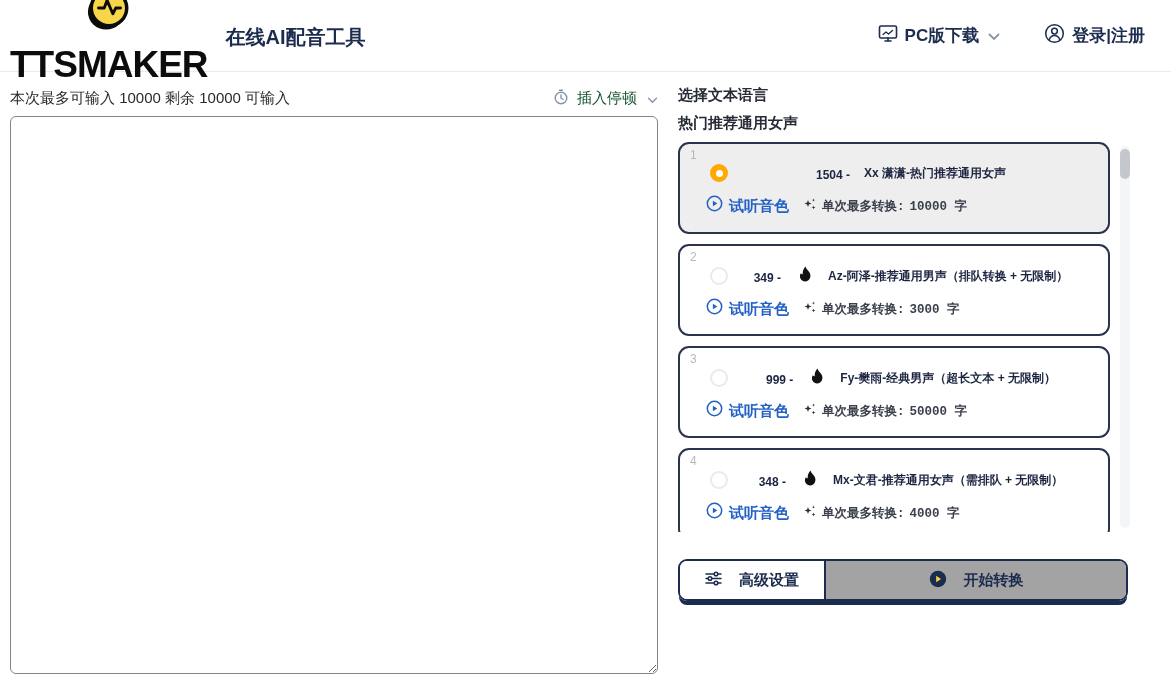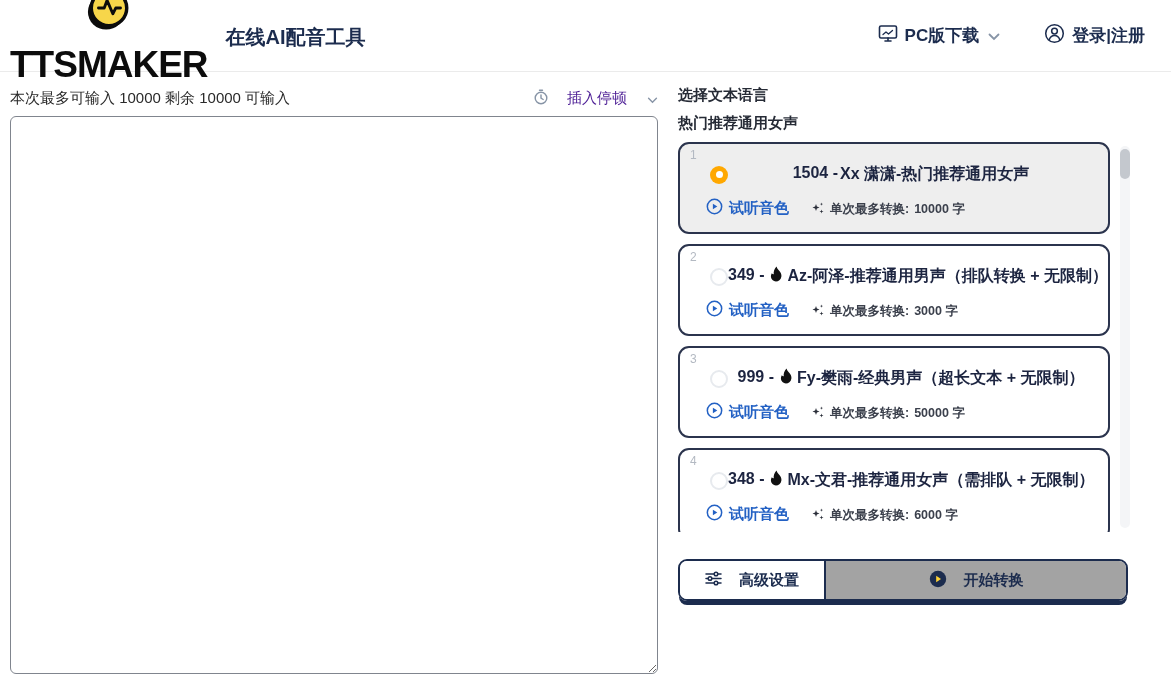--- a/index.html
+++ b/index.html
@@ -18,21 +18,21 @@
   .chev { margin-left:2px; }
 
   
   .main { display:flex; gap:20px; padding:14px 0 0 10px; }
   .left-col { width:648px; }
   .right-col { width:452px; }
 
   
   .label-row { display:flex; justify-content:space-between; align-items:center; height:24px; margin-bottom:6px; }
   .counter { font-size:15px; color:#2a2a2a; }
-  .insert-pause { display:flex; align-items:center; gap:18px; font-size:15px; color:#4c1d95; cursor:pointer; }
+  .insert-pause { display:flex; align-items:center; gap:8px; font-size:15px; color:#14532d; cursor:pointer; }
   .text-area { width:648px; height:558px; border:1px solid #80858e; border-radius:6px;
     resize:both; font-size:15px; padding:10px; font-family:"Liberation Sans","DejaVu Sans",sans-serif; outline:none; }
 
   
   .section-label { font-size:15px; font-weight:600; color:#262b36; margin-bottom:9px; }
   .select-box { width:450px; height:48px; border:2px solid #1c2c4e; border-radius:9px;
     background:#fff; display:flex; align-items:center; padding:0 18px;
     box-shadow:0 5px 0 -1px #1c2c4e; margin-bottom:20px; cursor:pointer; }
   .select-box .sel-text { font-size:15px; font-weight:bold; color:#1c2c4e; flex:1; }
 
@@ -45,24 +45,24 @@
   .voice-card { position:relative; width:432px; border:2px solid #2b344d; border-radius:11px;
     background:#fff; height:92px; margin-bottom:10px; padding:20px 14px 0 14px; cursor:pointer; }
   .voice-card.selected { background:#eeeeee; }
   .card-index { position:absolute; top:4px; left:10px; font-size:12px; color:#b3b9c2; }
   .title-row { display:flex; align-items:center; }
   .radio { width:18px; height:18px; border-radius:50%; background:#fff;
     border:2px solid #e7eaee; margin-left:16px; flex:none; position:relative; cursor:pointer; }
   .radio.checked { border:none; background:#ffa800; }
   .radio.checked::after { content:""; position:absolute; left:5.5px; top:5.5px; width:7px; height:7px;
     border-radius:50%; background:#fff; }
-  .voice-title { flex:1; text-align:center; font-size:16px; font-weight:bold; color:#1c2440;
-    display:flex; align-items:flex-start; justify-content:center; gap:2px; white-space:nowrap; }
+  .voice-title { flex:1; text-align:center; font-size:12px; font-weight:bold; color:#1c2440;
+    display:flex; align-items:flex-end; justify-content:center; gap:14px; white-space:nowrap; }
   .flame { margin:0 2px 0 4px; }
-  .meta-row { display:flex; align-items:flex-end; margin-top:13px; padding-left:12px; gap:22px; }
+  .meta-row { display:flex; align-items:center; margin-top:13px; padding-left:12px; gap:14px;font-family:Liberation Mono, monospace; }
   .listen-link { display:flex; align-items:center; gap:6px; font-size:15px; font-weight:bold;
     color:#2361c4; cursor:pointer; }
   .limit { display:flex; align-items:center; gap:5px; font-size:12.5px; font-weight:600; color:#3b404c; }
 
   
   .actions { display:flex; width:450px; height:42px; margin-top:27px; border:2px solid #1c2c4e;
     border-radius:9px; overflow:hidden; box-shadow:0 5px 0 -1px #1c2c4e; }
   .btn { display:flex; align-items:center; justify-content:center; gap:17px;
     font-size:15px; font-weight:bold; color:#1c2c4e; cursor:pointer; }
   .btn-advanced { width:146px; background:#fff; border-right:2px solid #1c2c4e; }
@@ -279,21 +279,21 @@
           </span>
           <span class="limit">
             <span>
               <svg width="14" height="14" viewBox="0 0 14 14" fill="#2b2f3a">
                   <path d="M5 3 L5.9 5.6 L8.5 6.5 L5.9 7.4 L5 10 L4.1 7.4 L1.5 6.5 L4.1 5.6 Z"></path>
                   <path d="M10.5 8.5 L11 10 L12.5 10.5 L11 11 L10.5 12.5 L10 11 L8.5 10.5 L10 10 Z"></path>
                   <path d="M10.5 1.5 L10.9 2.7 L12.1 3.1 L10.9 3.5 L10.5 4.7 L10.1 3.5 L8.9 3.1 L10.1 2.7 Z"></path>
                 </svg>
             </span>
             <span>单次最多转换:</span>
-            <span>6000 字</span>
+            <span>4000 字</span>
           </span>
         </div>
       </div>
 
       <div class="scrollbar-track">
         <div class="scrollbar-thumb"></div>
       </div>
     </div>
 
     <div class="actions">

